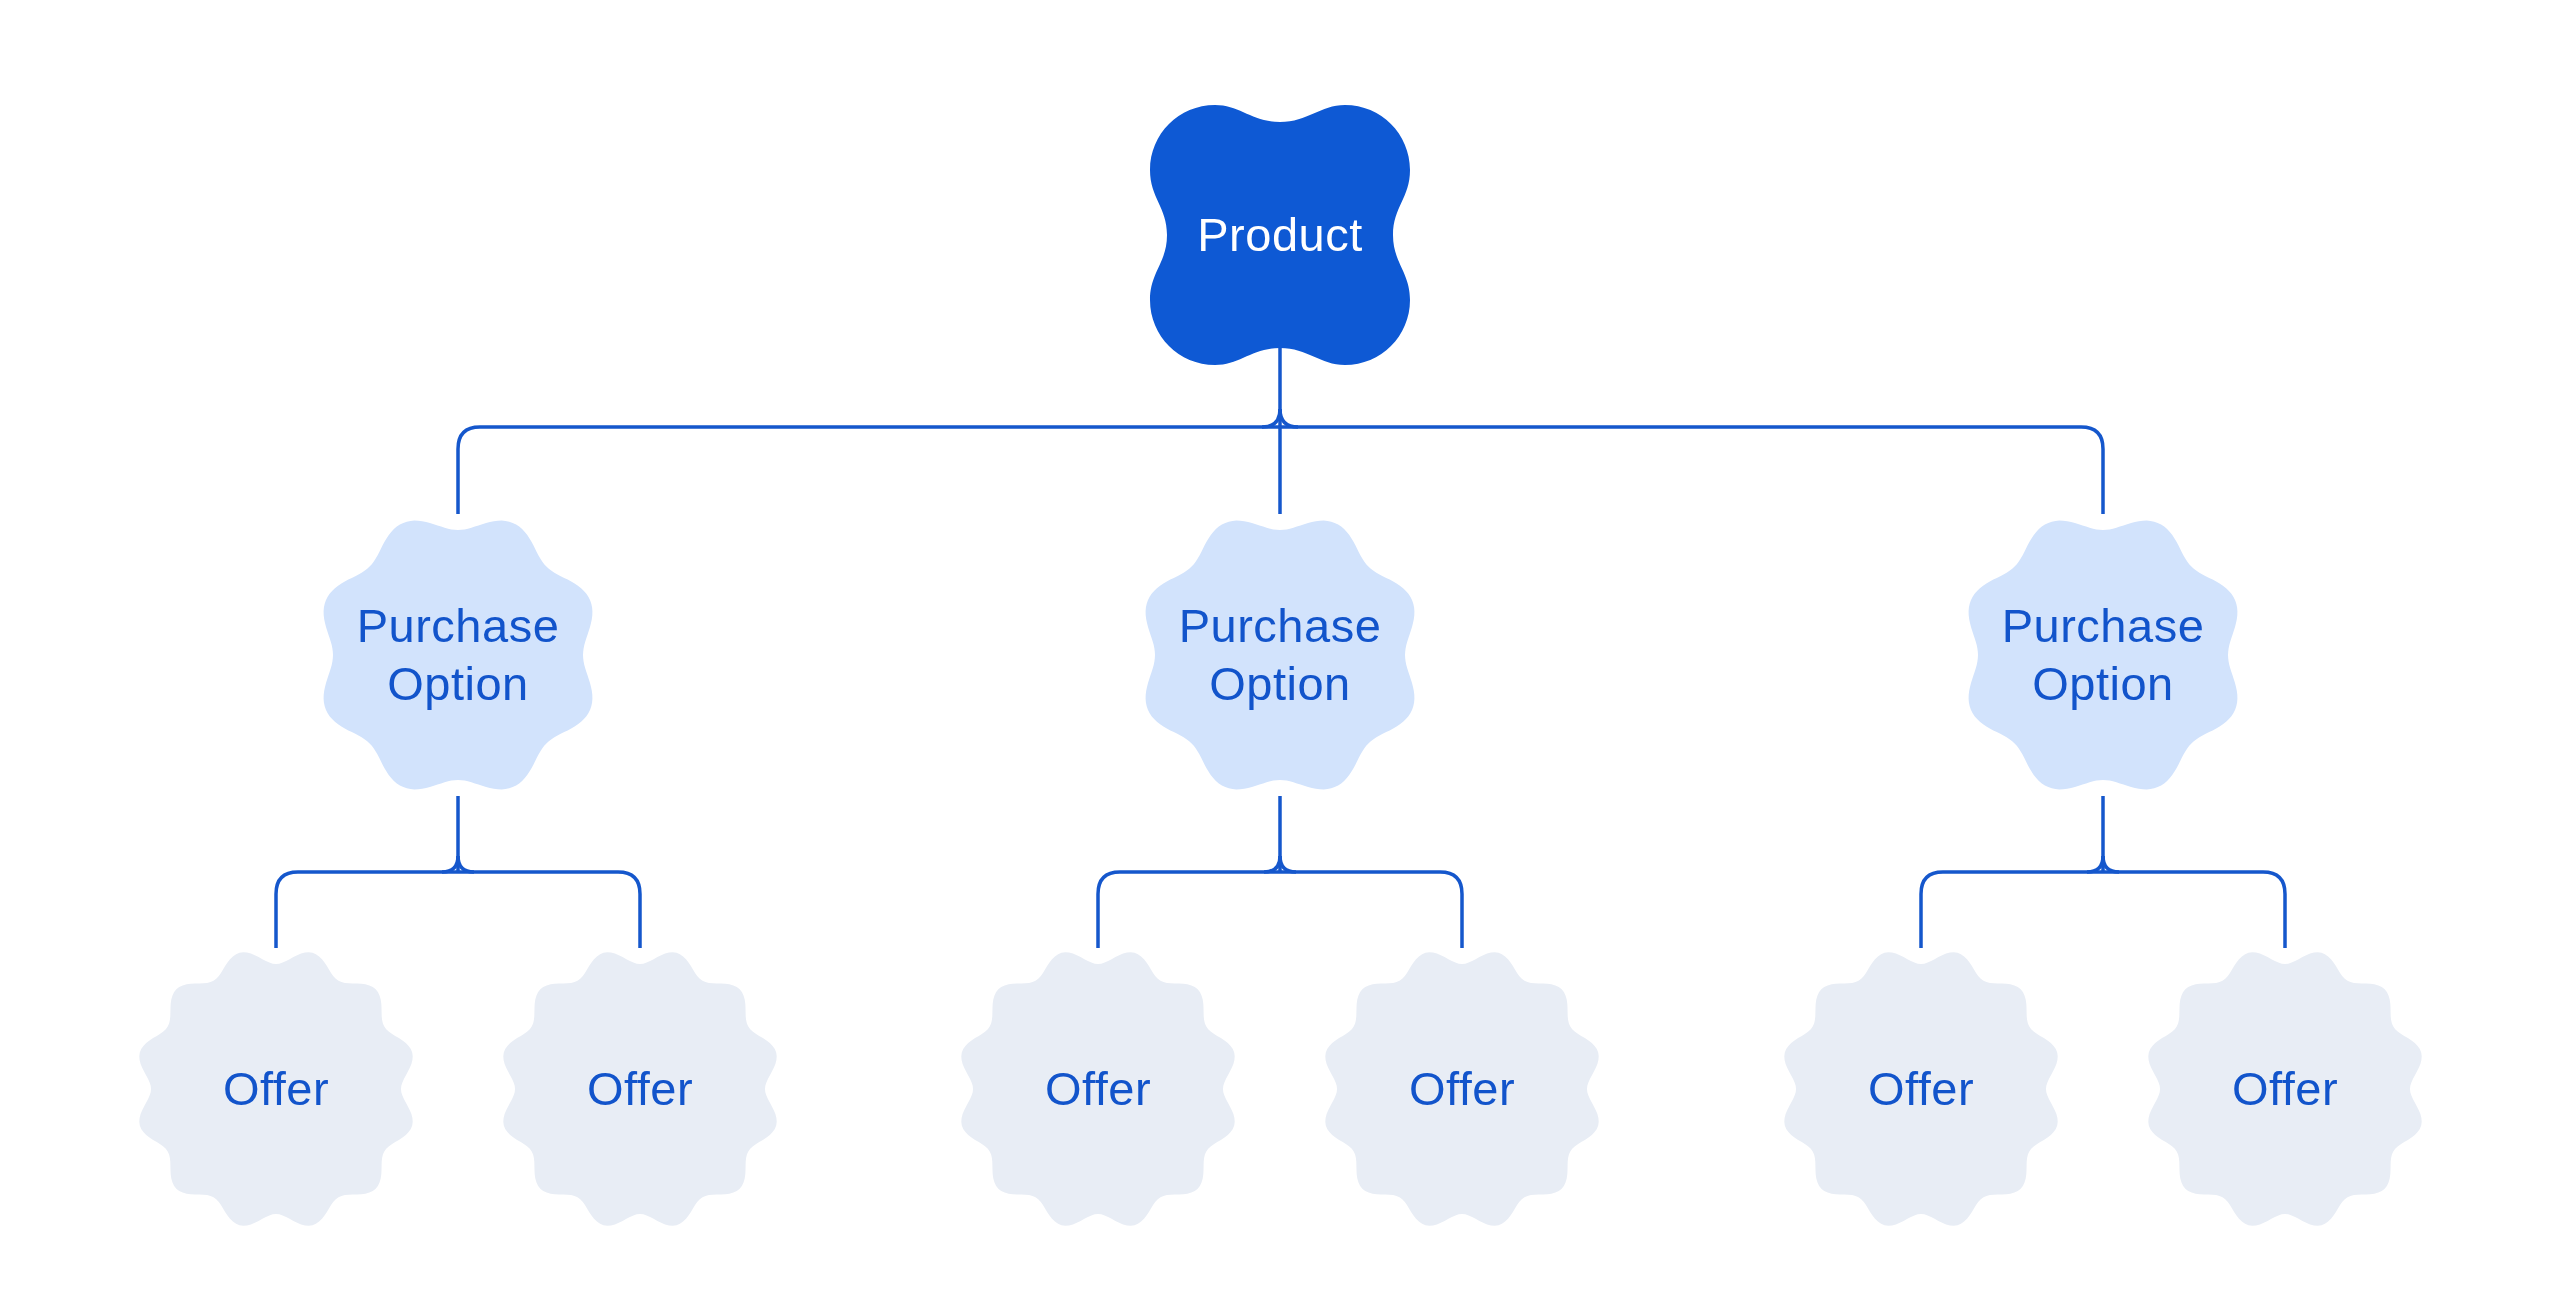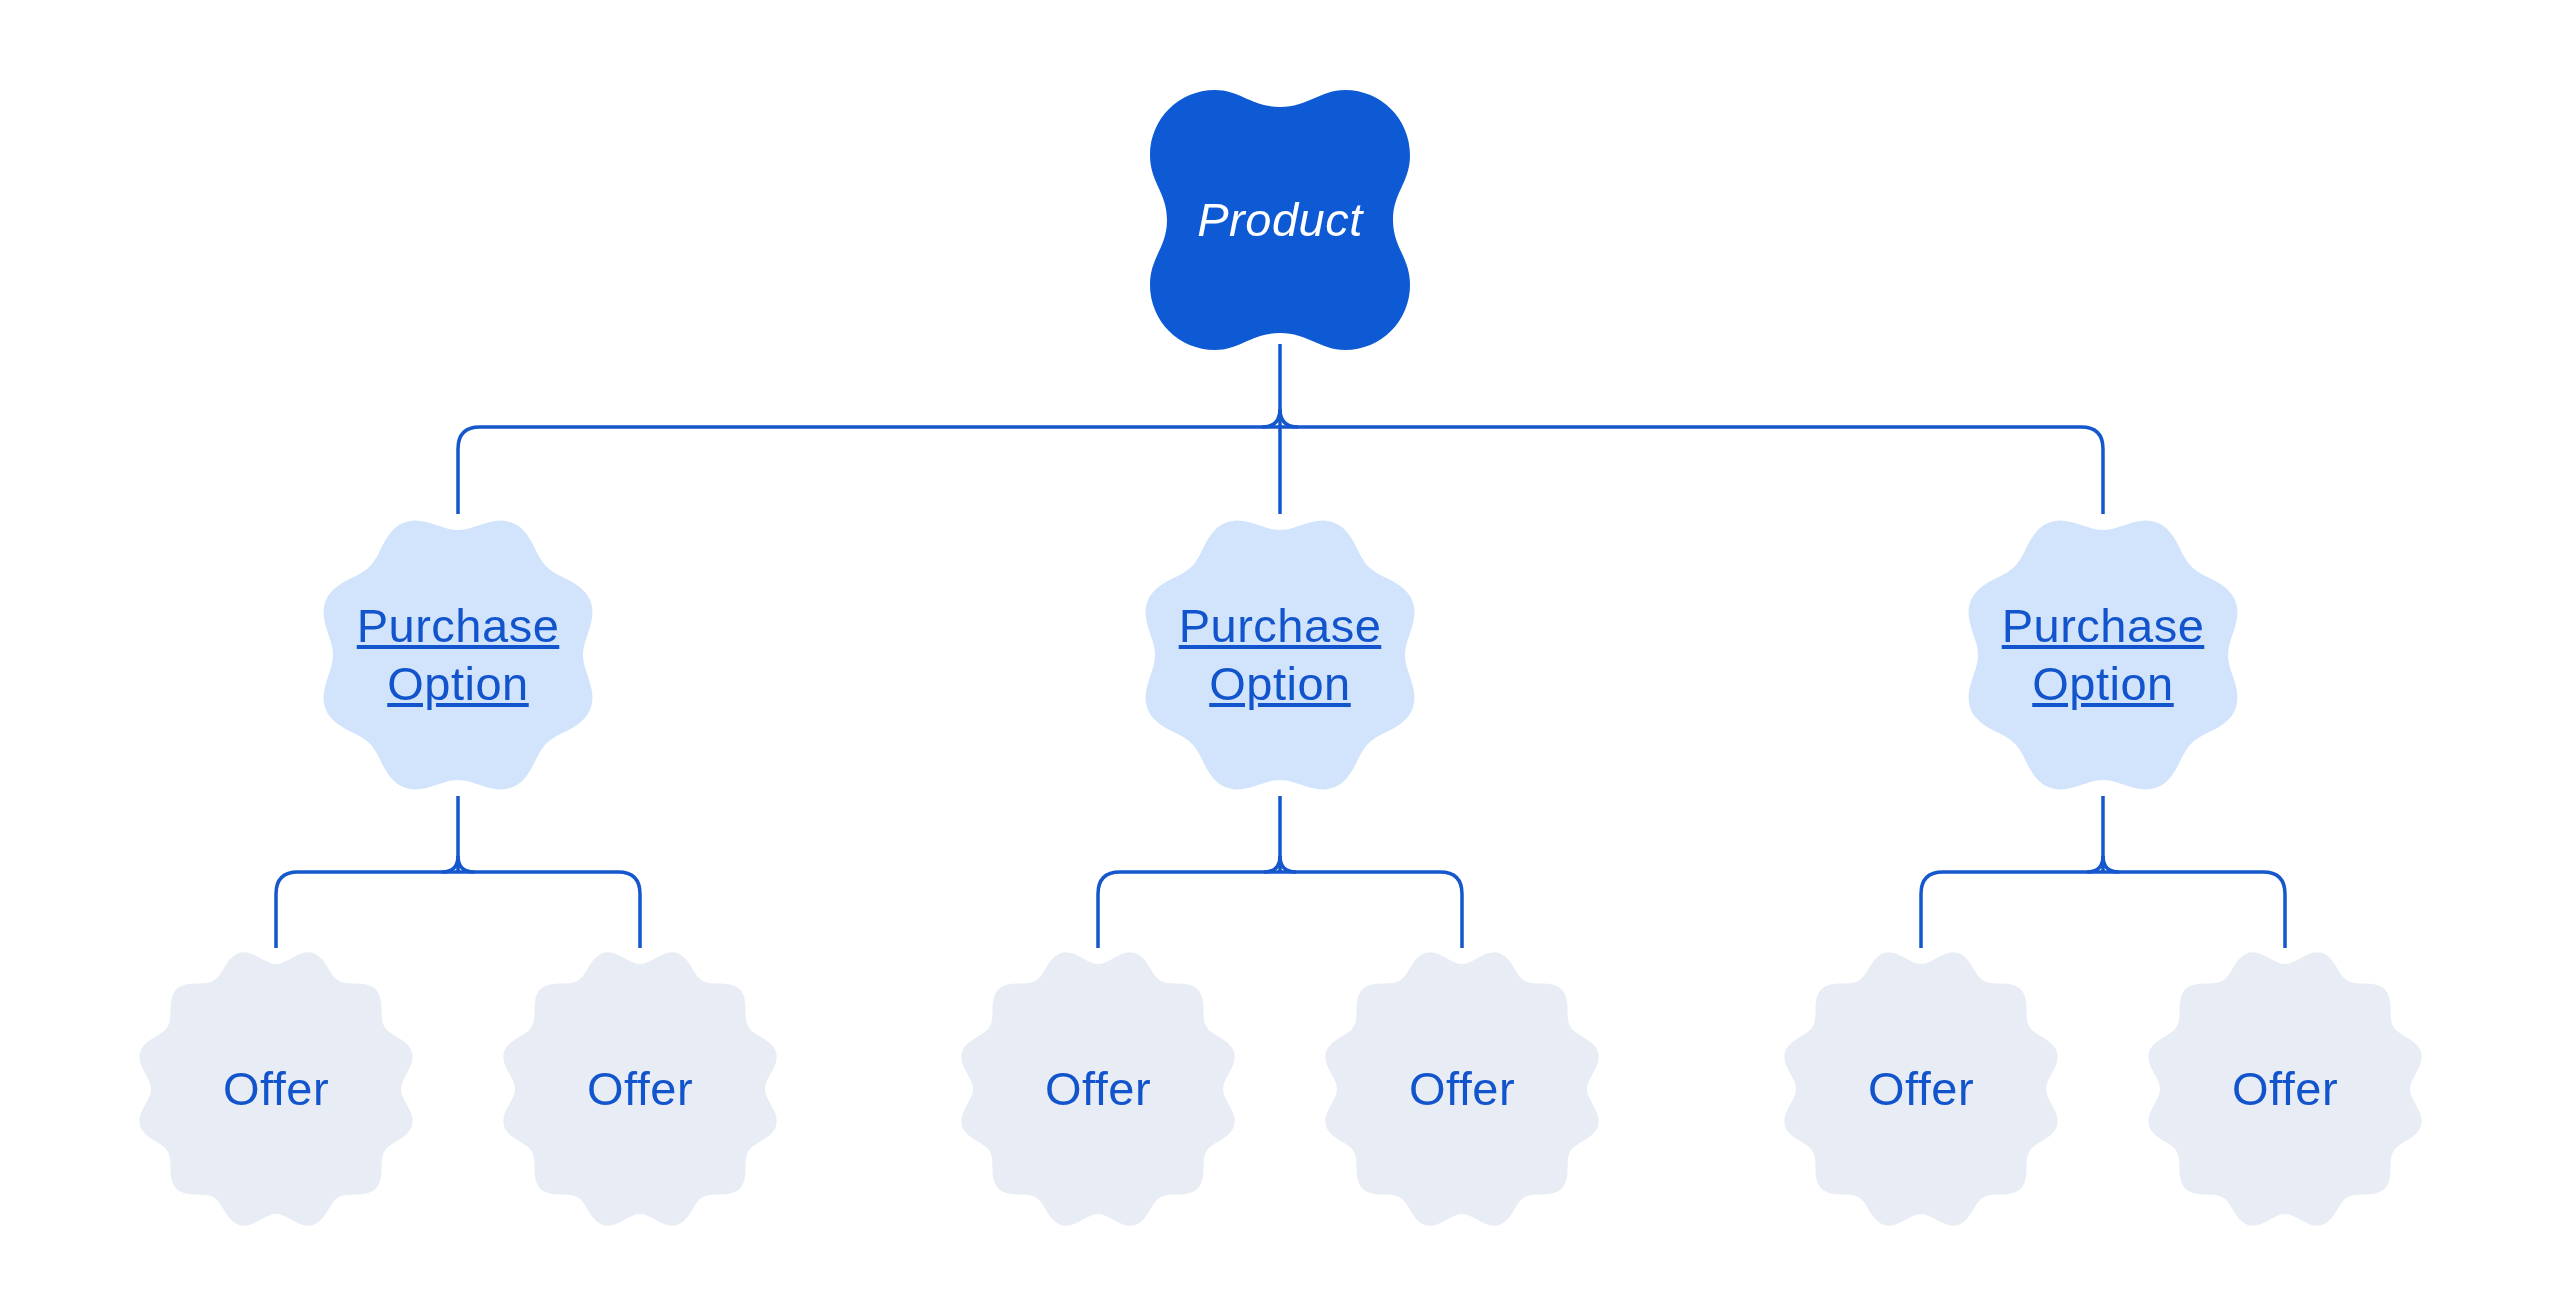--- a/index.html
+++ b/index.html
@@ -16,21 +16,21 @@
   .fill-product{fill:var(--product-fill,#0e59d4);}
   .fill-purchase{fill:var(--purchase-fill,#d2e3fc);}
   .fill-offer{fill:var(--offer-fill,#e8edf5);}
   .label{
     position:absolute;left:0;top:0;width:300px;height:300px;
     display:flex;align-items:center;justify-content:center;text-align:center;
     font-size:47px;font-weight:500;line-height:58px;letter-spacing:0.5px;
     color:var(--label-blue,#1254cb);
   }
   .label.on-dark{color:var(--product-text,#ffffff);}
-  .label .wrap{display:block;width:240px;text-decoration:underline;}
+  .label .wrap{display:block;width:240px;}
 </style>
 </head>
 <body>
 
 <div class="stage">
 
   <svg class="wires" viewBox="0 0 2560 1312">
 
     <path class="wire" d="M1280 344 L1280 514"></path>
     <path class="wire" d="M458 514 L458 449 Q458 427 480 427 L2081 427 Q2103 427 2103 449 L2103 514"></path>
@@ -46,21 +46,21 @@
     <path class="wire" d="M1264 872 Q1280 872 1280 856"></path>
     <path class="wire" d="M1296 872 Q1280 872 1280 856"></path>
     <path class="wire" d="M1098 948 L1098 894 Q1098 872 1120 872 L1440 872 Q1462 872 1462 894 L1462 948"></path>
 
     <path class="wire" d="M2103 796 L2103 872"></path>
     <path class="wire" d="M2087 872 Q2103 872 2103 856"></path>
     <path class="wire" d="M2119 872 Q2103 872 2103 856"></path>
     <path class="wire" d="M1921 948 L1921 894 Q1921 872 1943 872 L2263 872 Q2285 872 2285 894 L2285 948"></path>
   </svg>
 
-  <div class="node" style="left:1130px;top:70px;font-style:italic;">
+  <div class="node" style="left:1130px;top:85px;">
     <svg viewBox="-150 -150 300 300">
       <path class="fill-product" d="
         M 0,-113
         C 28,-113 40,-130 65,-130
         C 101,-130 130,-101 130,-65
         C 130,-37 113,-28 113,0
         C 113,28 130,37 130,65
         C 130,101 101,130 65,130
         C 40,130 28,113 0,113
         C -28,113 -40,130 -65,130

